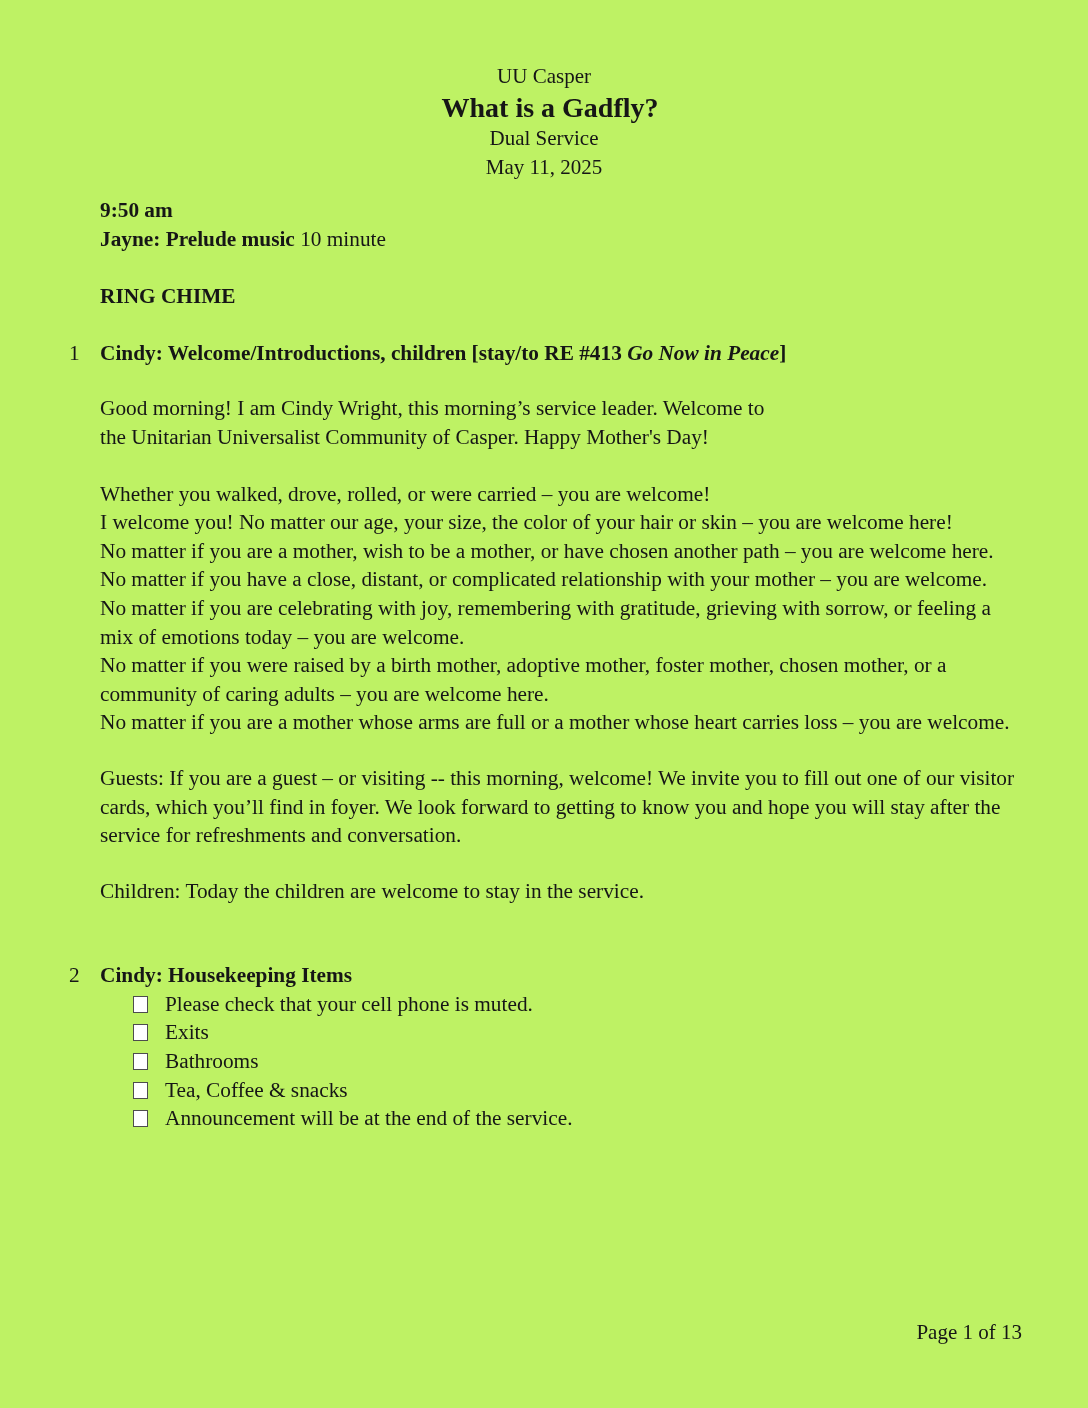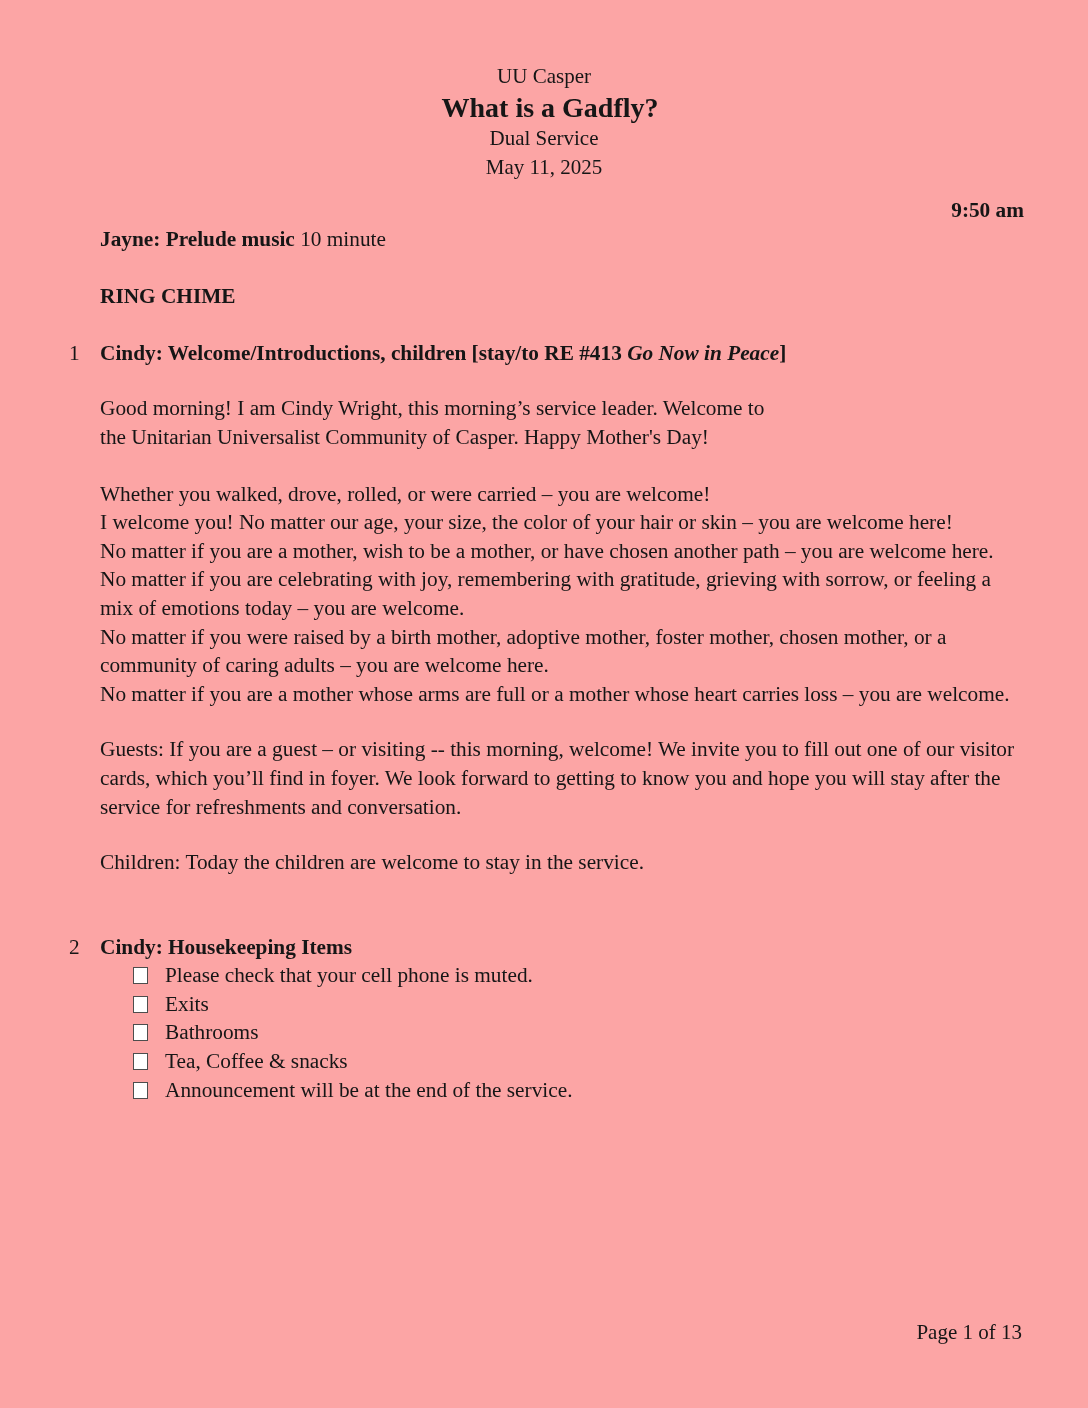--- a/index.html
+++ b/index.html
@@ -11,21 +11,21 @@
     width: 1088px;
     height: 1408px;
     font-family: "Liberation Serif", "DejaVu Serif", serif;
     color: #161616;
   }
   .page {
     position: relative;
     width: 1088px;
     height: 1408px;
     overflow: hidden;
-    background: #fca5a5;
+    background: #bef264;
   }
   .header {
     text-align: center;
     padding-top: 62px;
   }
   .header-org {
     font-size: 21px;
     line-height: 29px;
   }
   .header-title {
@@ -38,21 +38,21 @@
     font-size: 21px;
     line-height: 29px;
     text-align: center;
   }
   .content {
     margin-left: 100px;
     width: 924px;
     font-size: 21.3px;
     line-height: 28.6px;
   }
-  .bold { font-weight: bold; text-align: right; }
+  .bold { font-weight: bold; }
   .italic { font-style: italic; }
   .prelude { margin-top: 14px; }
   .ring-chime {
     margin-top: 29px;
     font-weight: bold;
   }
   .item-heading {
     position: relative;
     margin-top: 28px;
     font-weight: bold;
@@ -113,20 +113,21 @@
 
     <div class="para">
       <div>Good morning! I am Cindy Wright, this morning’s service leader. Welcome to</div>
       <div>the Unitarian Universalist Community of Casper. Happy Mother's Day!</div>
     </div>
 
     <div class="welcome-block">
       <div>Whether you walked, drove, rolled, or were carried – you are welcome!</div>
       <div>I welcome you! No matter our age, your size, the color of your hair or skin – you are welcome here!</div>
       <div>No matter if you are a mother, wish to be a mother, or have chosen another path – you are welcome here.</div>
+      <div>No matter if you have a close, distant, or complicated relationship with your mother – you are welcome.</div>
       <div>No matter if you are celebrating with joy, remembering with gratitude, grieving with sorrow, or feeling a mix of emotions today – you are welcome.</div>
       <div>No matter if you were raised by a birth mother, adoptive mother, foster mother, chosen mother, or a community of caring adults – you are welcome here.</div>
       <div>No matter if you are a mother whose arms are full or a mother whose heart carries loss – you are welcome.</div>
     </div>
 
     <div class="para">Guests: If you are a guest – or visiting -- this morning, welcome! We invite you to fill out one of our visitor cards, which you’ll find in foyer. We look forward to getting to know you and hope you will stay after the service for refreshments and conversation.</div>
 
     <div class="para">Children: Today the children are welcome to stay in the service.</div>
 
     <div class="item-heading" style="margin-top: 56px;">

